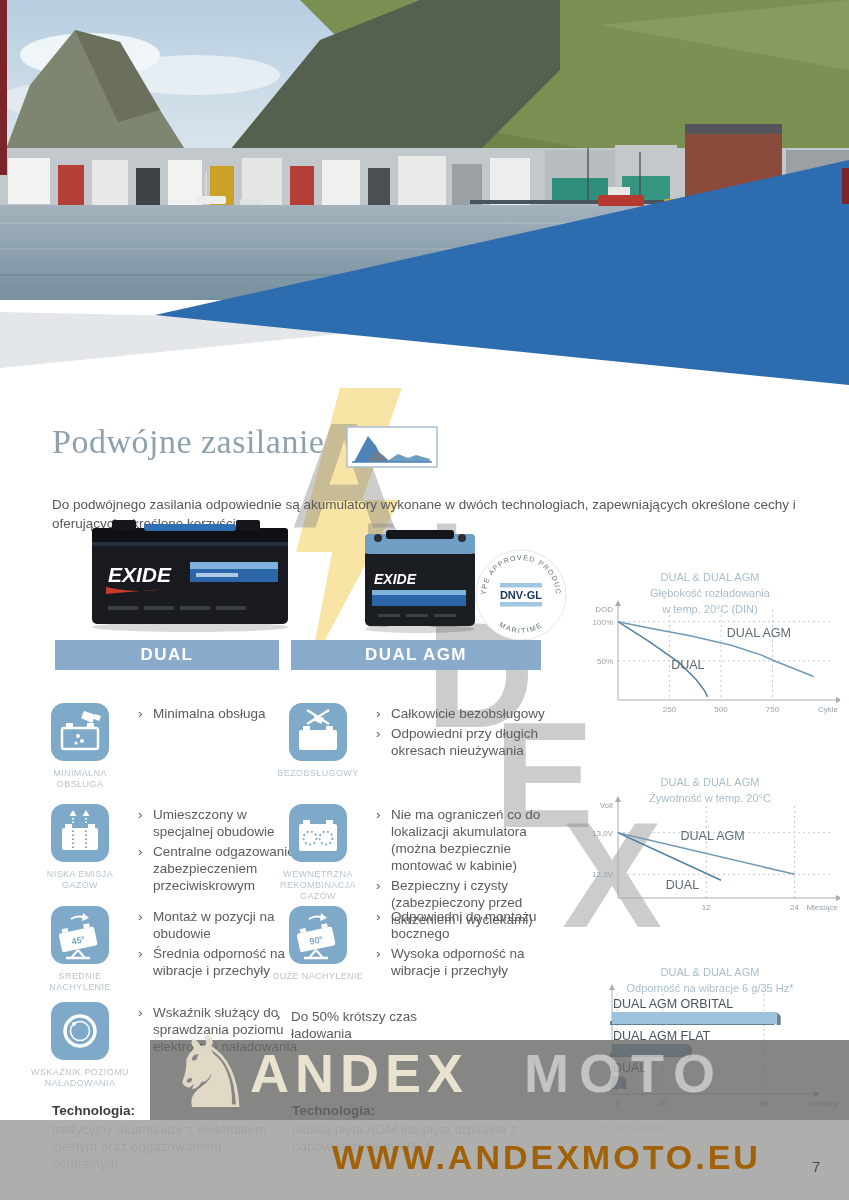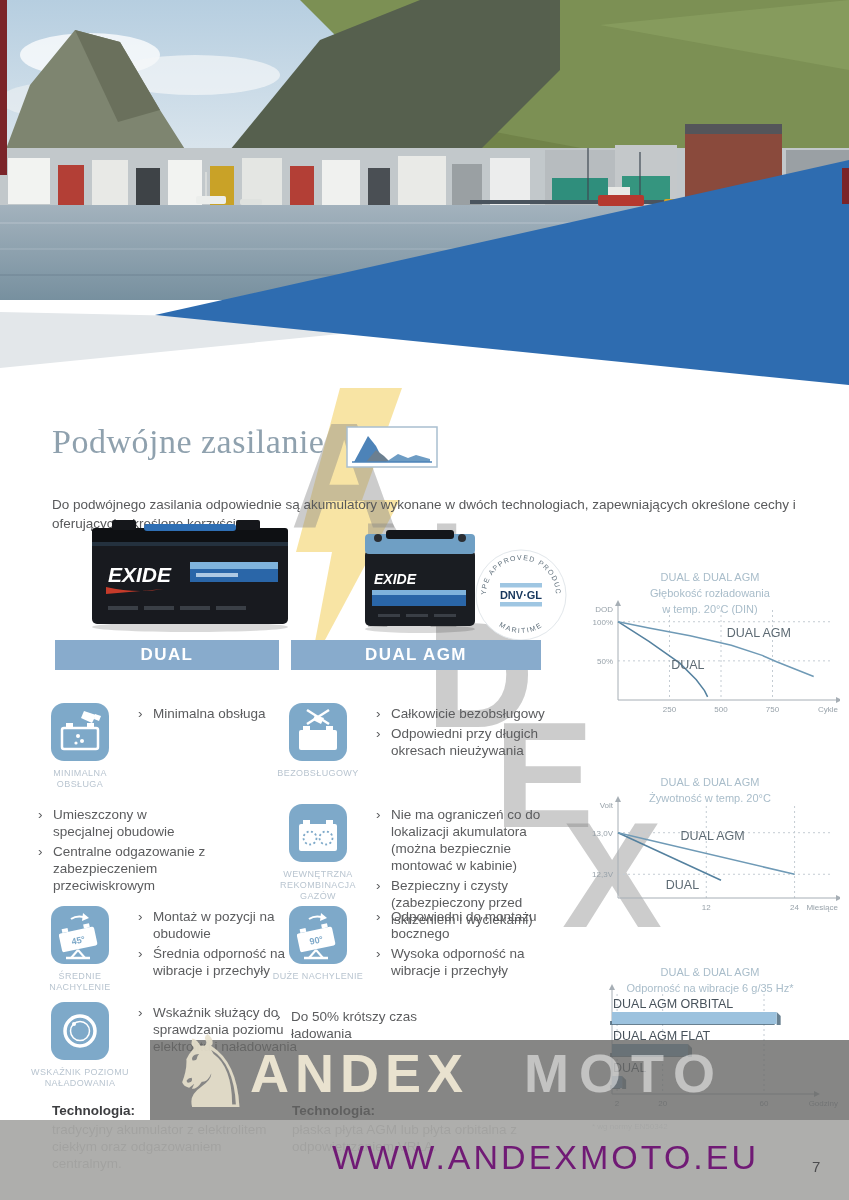--- a/index.html
+++ b/index.html
@@ -44,22 +44,22 @@
   .wm-bolt{position:absolute;left:0;top:0;z-index:1;}
   .band-dark{position:absolute;left:150px;top:1040px;width:699px;height:80px;
              background:rgba(104,104,102,.80);z-index:3;}
   .band-light{position:absolute;left:0;top:1120px;width:849px;height:80px;
               background:rgba(168,168,166,.93);z-index:3;}
   .wm-horse{position:absolute;left:166px;top:1022px;font-size:100px;line-height:1;
             color:rgba(233,226,205,.9);z-index:4;}
   .wm-brand{position:absolute;top:1046px;font-size:54px;font-weight:700;line-height:1;z-index:4;}
   .wm-brand.w1{left:250px;color:rgba(238,231,211,.95);letter-spacing:6px;}
   .wm-brand.w2{left:524px;color:rgba(255,255,255,.5);letter-spacing:10px;}
-  .footer-url{position:absolute;left:332px;top:1138px;font-size:34px;font-weight:400;
-              color:#701a75;letter-spacing:3px;z-index:4;}
+  .footer-url{position:absolute;left:332px;top:1138px;font-size:34px;font-weight:700;
+              color:#a16207;letter-spacing:3px;z-index:4;}
   .page-num{position:absolute;left:812px;top:1158px;font-size:15px;color:#4c4c4e;z-index:4;}
 
   .edge-strip{position:absolute;left:0;top:0;width:7px;height:175px;background:#7b2429;z-index:4;}
   .edge-tab{position:absolute;left:842px;top:168px;width:7px;height:36px;background:#7b2429;z-index:4;}
 </style>
 </head>
 <body>
 
 <div class="page">
 
@@ -224,20 +224,36 @@
     </div>
     <ul class="bullets">
       <li>
           <span class="mk">›</span>
           <span>Minimalna obsługa</span>
         </li>
     </ul>
   </div>
 
   <div class="feature" style="left:30px;top:804px">
+    <div class="icon-wrap">
+      <div class="icon-sq">
+        <svg width="58" height="58" viewBox="0 0 58 58">
+          <rect x="11" y="24" width="36" height="22" rx="2" fill="#fff"></rect>
+          <rect x="14" y="20" width="7" height="4" fill="#fff"></rect>
+            <rect x="37" y="20" width="7" height="4" fill="#fff"></rect>
+          <line x1="22" y1="44" x2="22" y2="26" stroke="#7ea9c9" stroke-width="2" stroke-dasharray="1.5,2.5"></line>
+          <line x1="35" y1="44" x2="35" y2="26" stroke="#7ea9c9" stroke-width="2" stroke-dasharray="1.5,2.5"></line>
+          <line x1="22" y1="19" x2="22" y2="13" stroke="#fff" stroke-width="2" stroke-dasharray="1.5,2"></line>
+          <line x1="35" y1="19" x2="35" y2="13" stroke="#fff" stroke-width="2" stroke-dasharray="1.5,2"></line>
+          <polygon points="18.5,12 25.5,12 22,6" fill="#fff"></polygon>
+          <polygon points="31.5,12 38.5,12 35,6" fill="#fff"></polygon>
+        </svg>
+      </div>
+      <div class="icon-cap">NISKA EMISJA GAZÓW</div>
+    </div>
     <ul class="bullets">
       <li>
           <span class="mk">›</span>
           <span>Umieszczony w specjalnej obudowie</span>
         </li>
       <li>
           <span class="mk">›</span>
           <span>Centralne odgazowanie z zabezpieczeniem przeciwiskrowym</span>
         </li>
     </ul>

